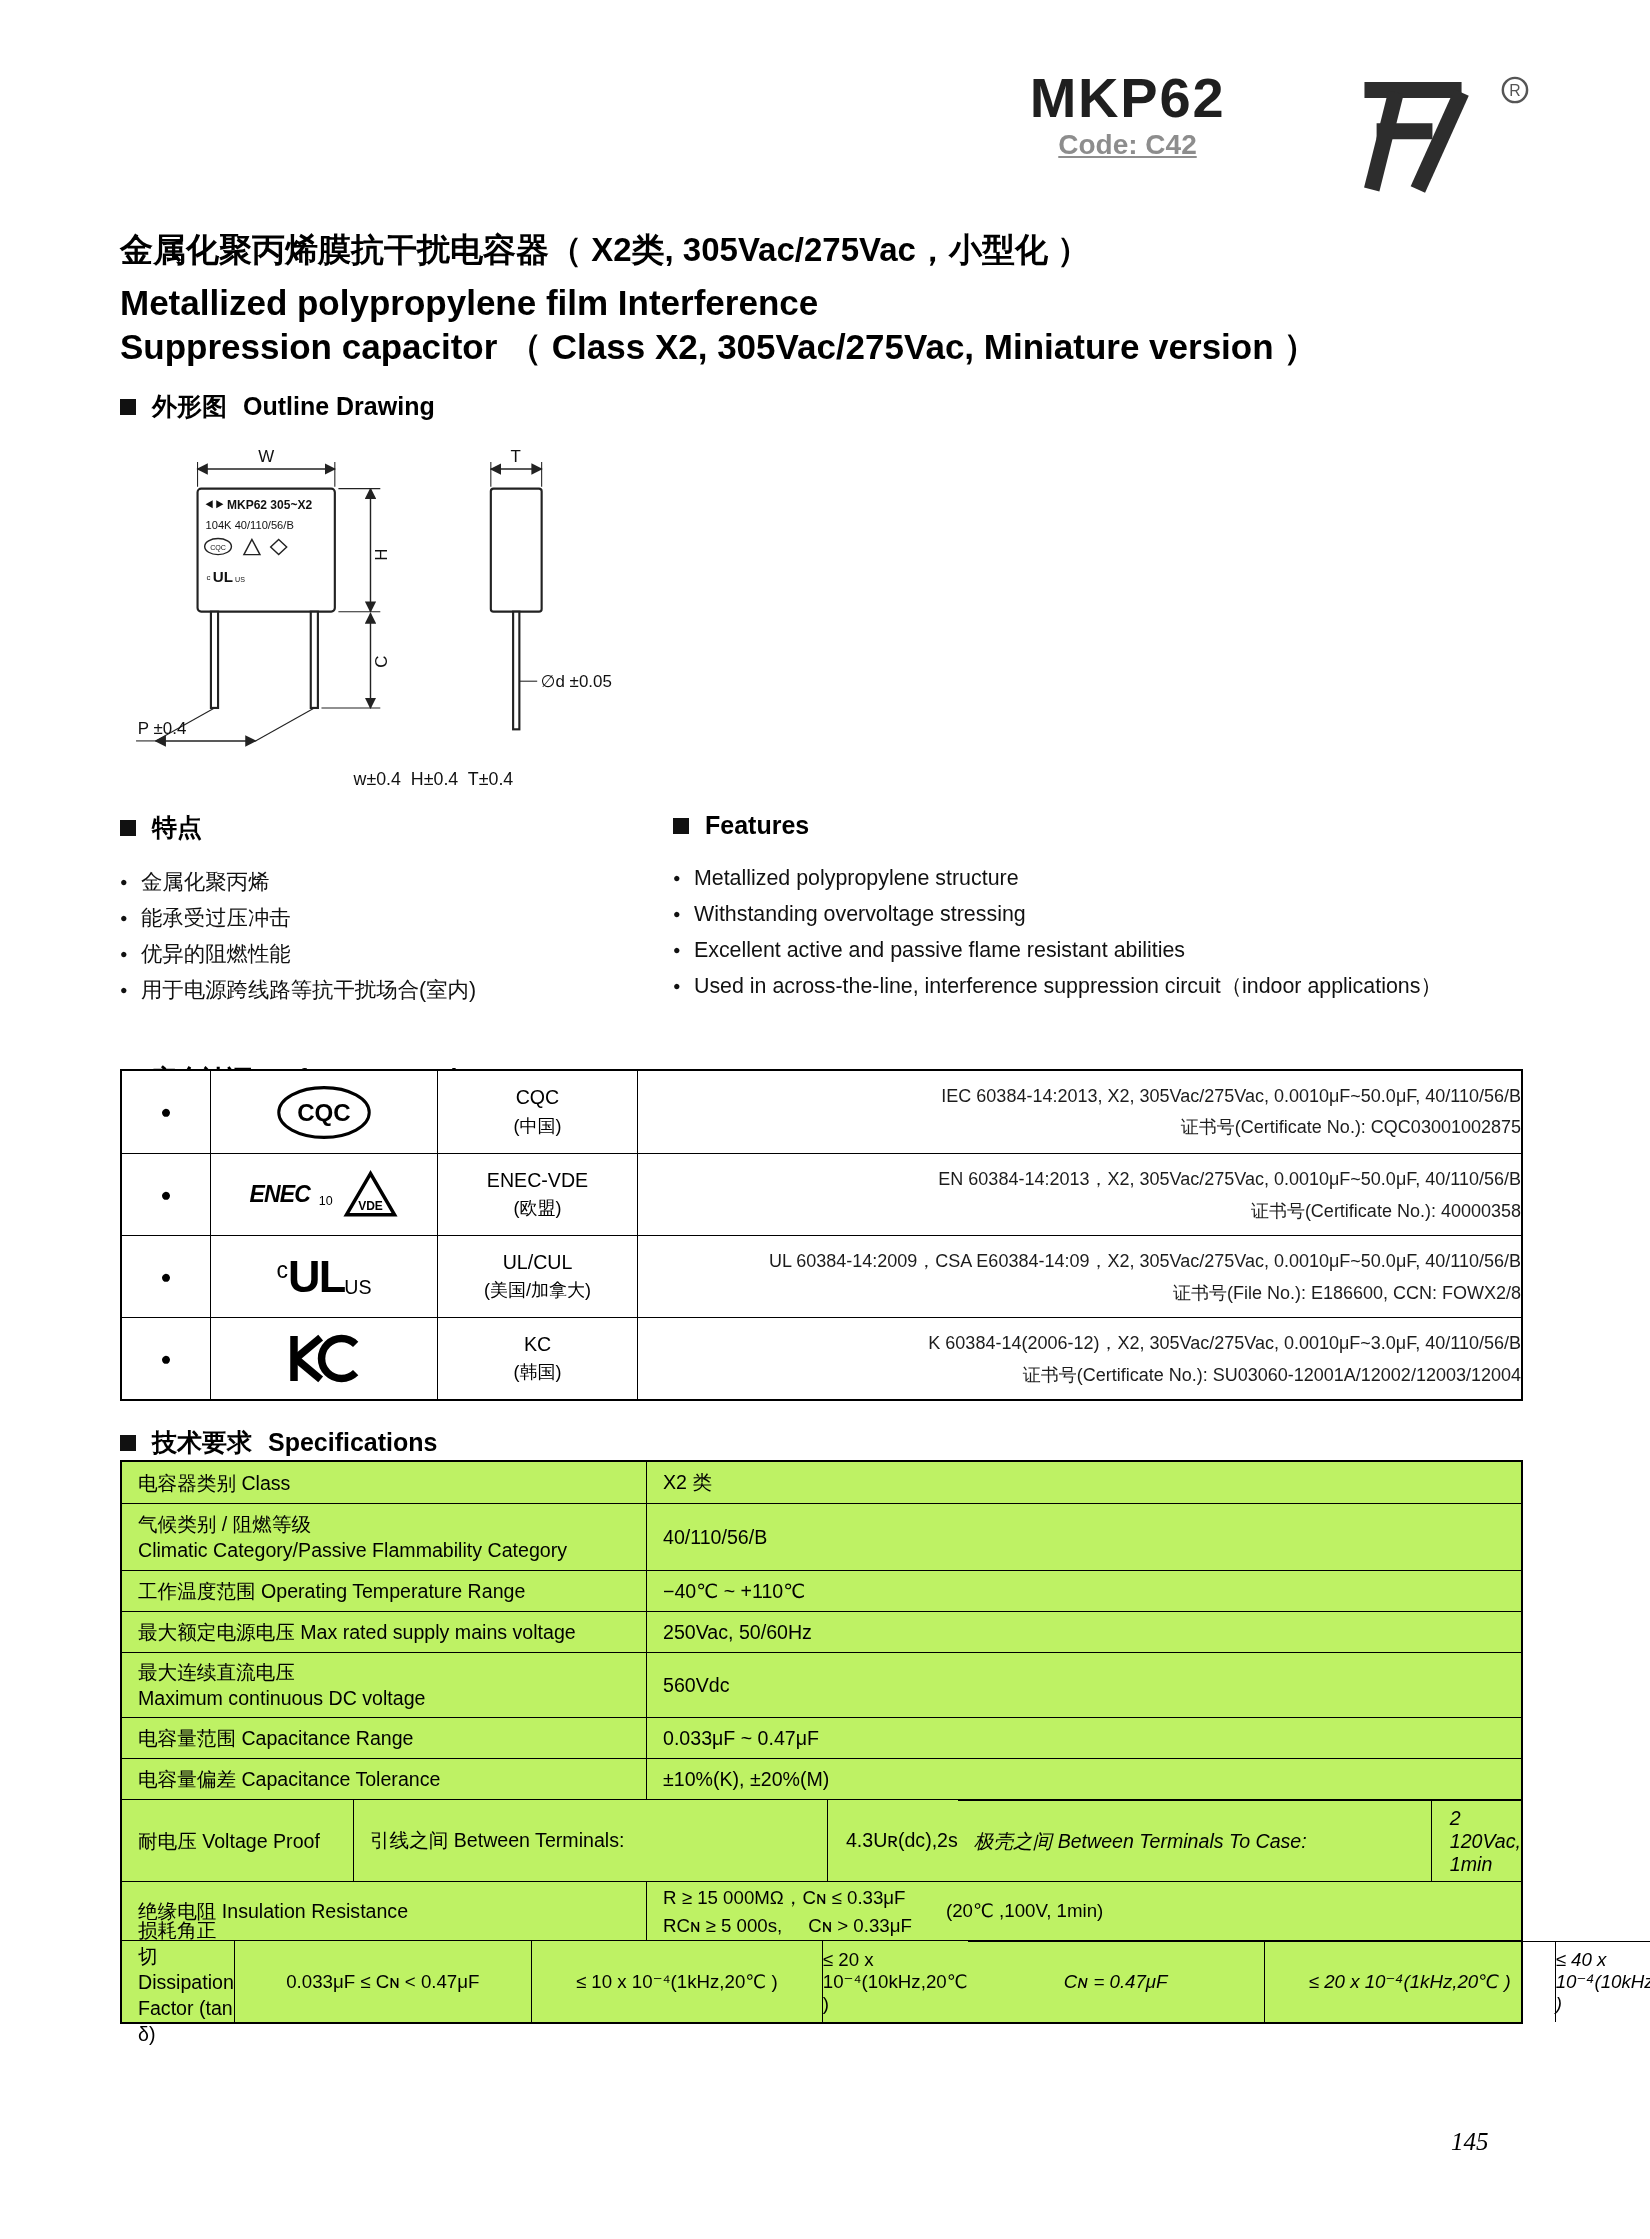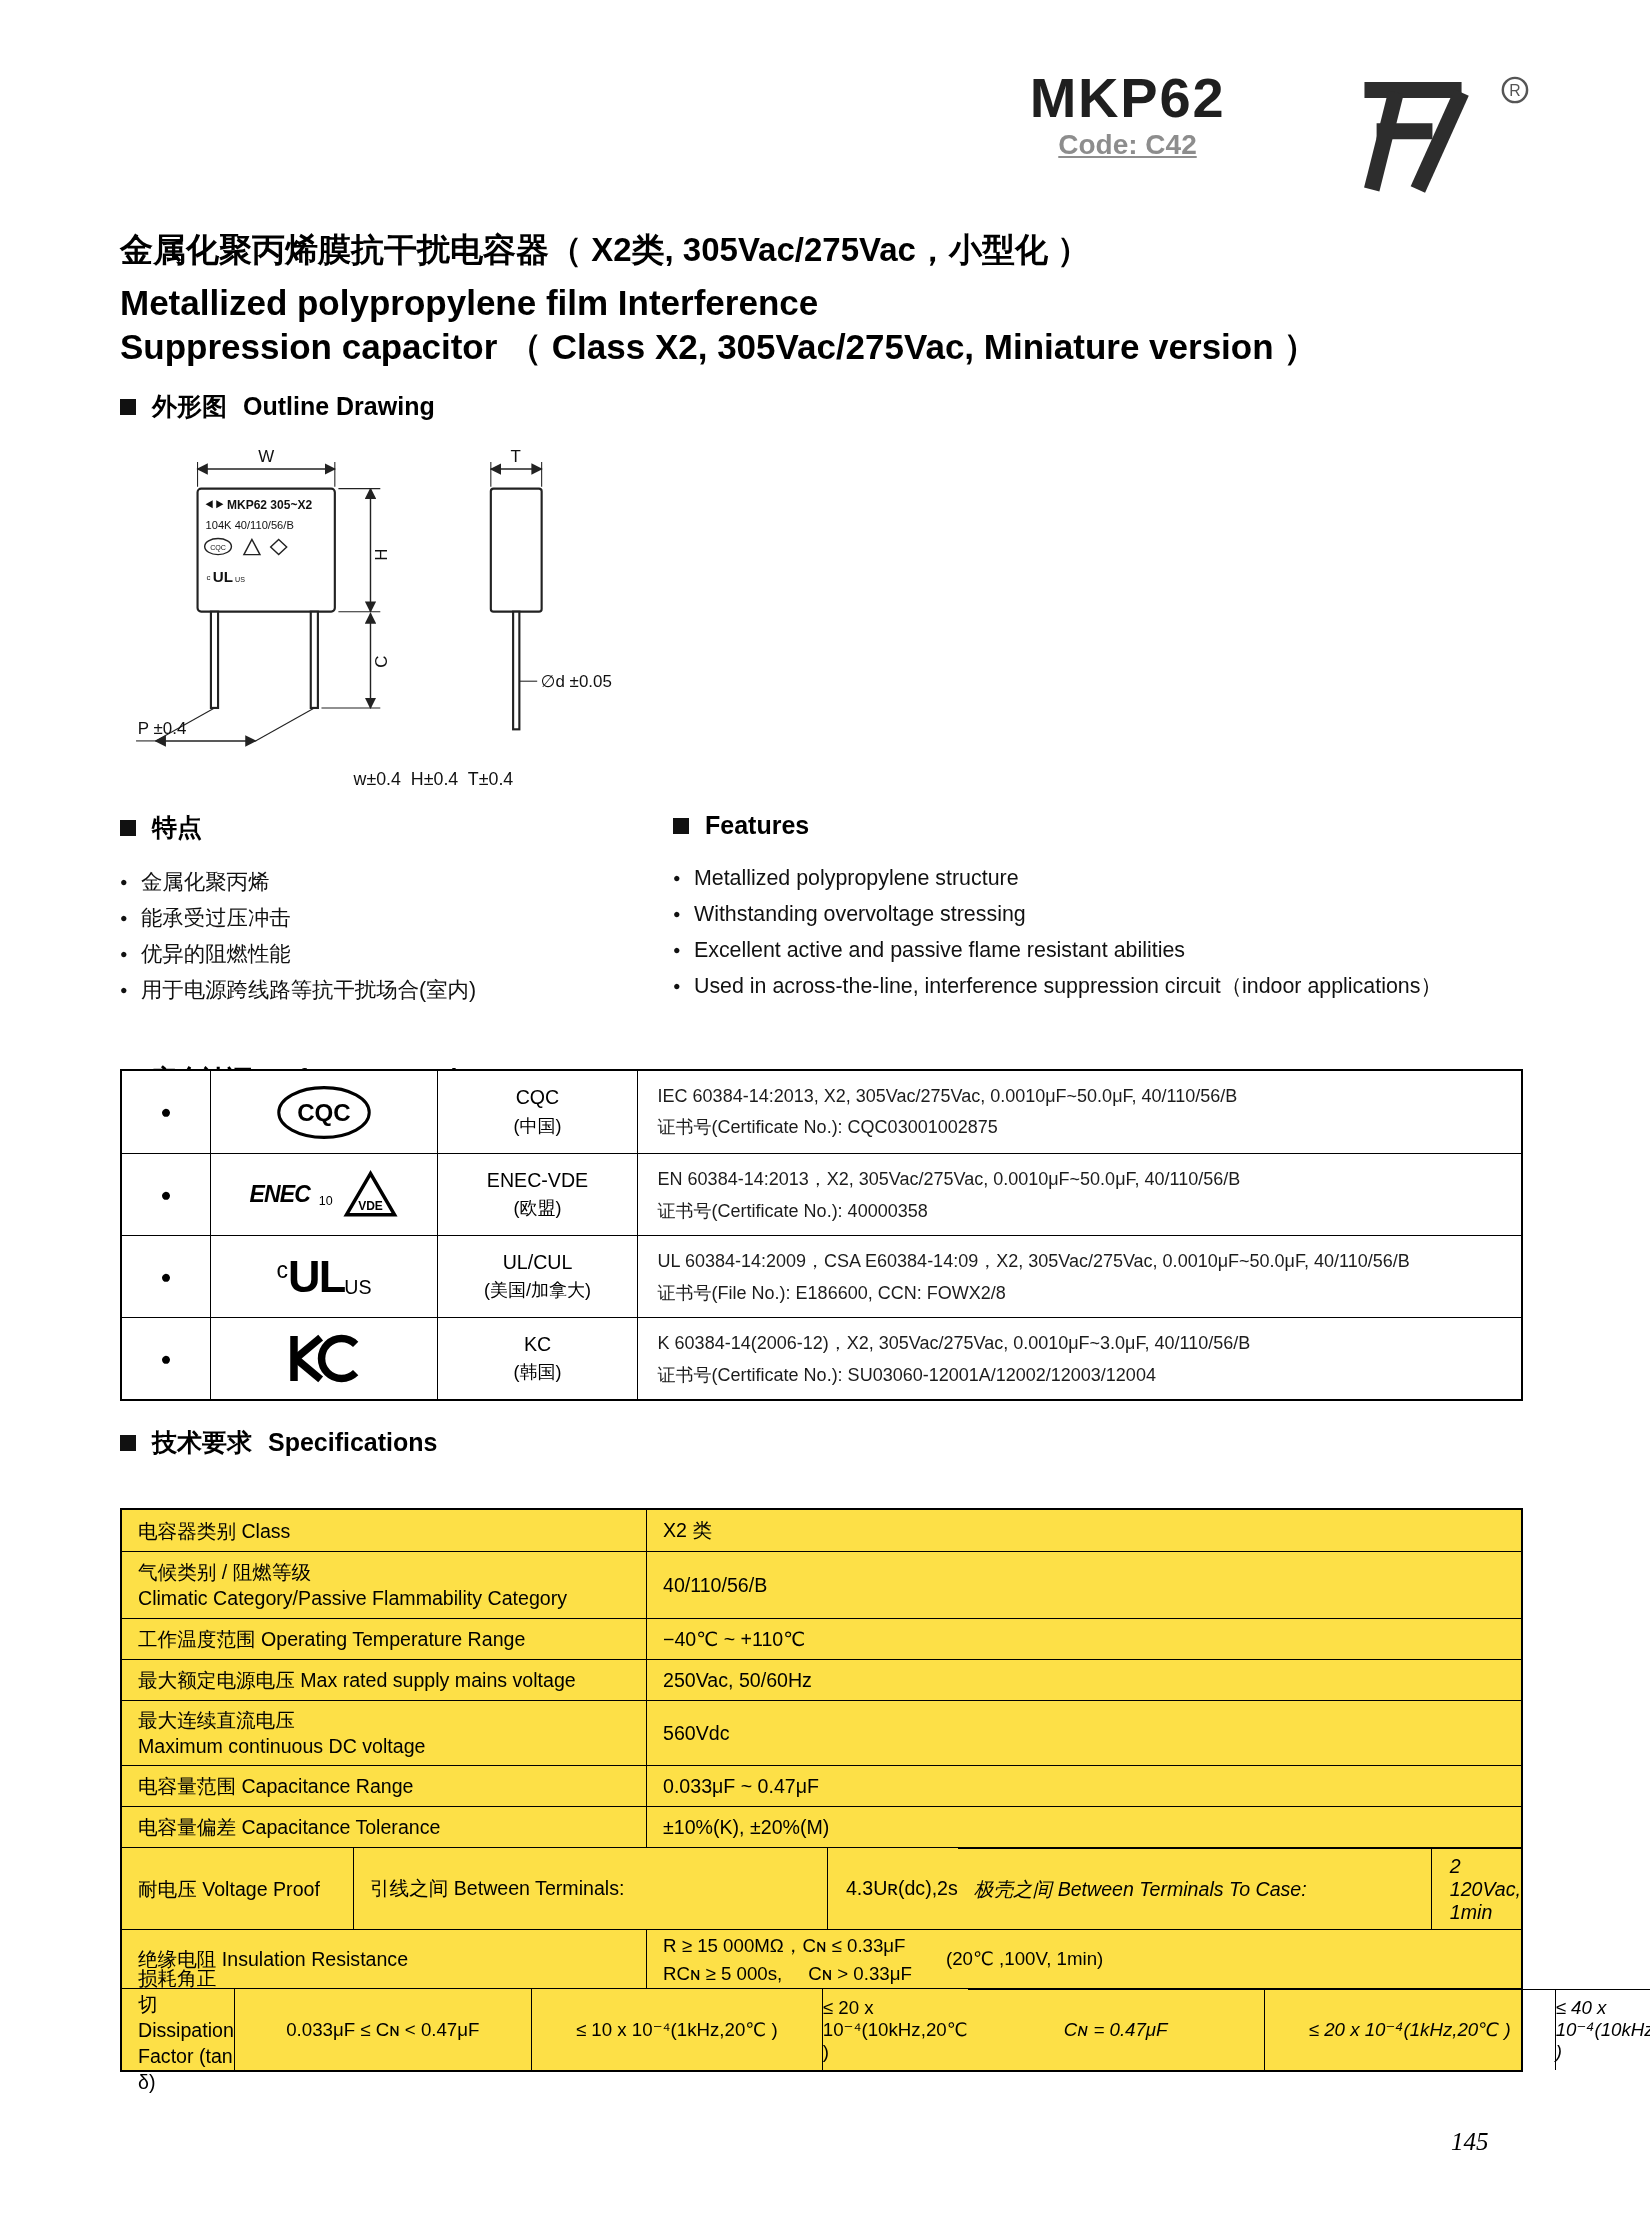--- a/index.html
+++ b/index.html
@@ -45,32 +45,32 @@
   
   .safety-table { position:absolute; left:120px; top:1069px; width:1403px; border:2.7px solid #000; background:#fff; }
   .s-row { display:flex; height:82px; border-top:1.8px solid #000; align-items:stretch; }
   .s-row:first-child { border-top:none; }
   .s-c1 { width:89px; border-right:1.8px solid #000; display:flex; align-items:center; justify-content:center; }
   .s-c1::before { content:"●"; font-size:18.7px; }
   .s-c2 { width:227px; border-right:1.8px solid #000; display:flex; align-items:center; justify-content:center; gap:10.7px; }
   .s-c3 { width:200px; border-right:1.8px solid #000; display:flex; flex-direction:column; align-items:center; justify-content:center; }
   .s-c3 .nm { font-size:19.6px; }
   .s-c3 .rg { font-size:18px; margin-top:4.5px; }
-  .s-c4 { flex:1; display:flex; flex-direction:column; justify-content:center; padding-left:19.6px; gap:8px; }
+  .s-c4 { flex:1; display:flex; flex-direction:column; justify-content:center; padding-left:19.6px; gap:8px;text-align:right; }
   .s-c4 .dline { font-size:18px; color:#1c1c1c; }
   .ul-mark { display:flex; align-items:flex-end; line-height:1; }
   .ul-mark .ulc { font-size:23px; align-self:flex-start; margin-top:5.3px; }
   .ul-mark .ull { font-size:45px; font-weight:bold; letter-spacing:-1.8px; }
   .ul-mark .ulus { font-size:19.6px; margin-bottom:1.8px; }
   .enec-wrap { display:flex; align-items:center; gap:9px;text-align:right; }
   .enec-txt { font-size:23px; font-weight:bold; font-style:italic; letter-spacing:-0.9px; }
   .enec-sub { font-size:12.5px; align-self:flex-end; }
 
   
-  .spec-table { position:absolute; left:120px; top:1508px; width:1403px; border:2.7px solid #000; background:#fde047; font-size:19.6px; }
+  .spec-table { position:absolute; left:120px; top:1460px; width:1403px; border:2.7px solid #000; background:#bef264; font-size:19.6px; }
   .sp-row { display:flex; border-top:1.8px solid #000; align-items:stretch; }
   .sp-row:first-child { border-top:none; }
   .h46 { height:41px; } .h75 { height:67px; } .h73 { height:65px; } .h92 { height:82px; } .h66 { height:59px; }
   .sp-lbl { width:525px; border-right:1.8px solid #000; display:flex; flex-direction:column; justify-content:center; padding-left:16px; line-height:26px; }
   .sp-val { flex:1; display:flex; align-items:center; padding-left:16px; }
   .sp-val-col { flex:1; display:flex; flex-direction:row; }
   .vp-sub { flex:1; display:flex; }
   .bt { border-top:1.8px solid #000;font-style:italic; }
   .vp-l { width:474px; border-right:1.8px solid #000; display:flex; align-items:center; padding-left:16px; }
   .vp-v { flex:1; display:flex; align-items:center; padding-left:18px; }

